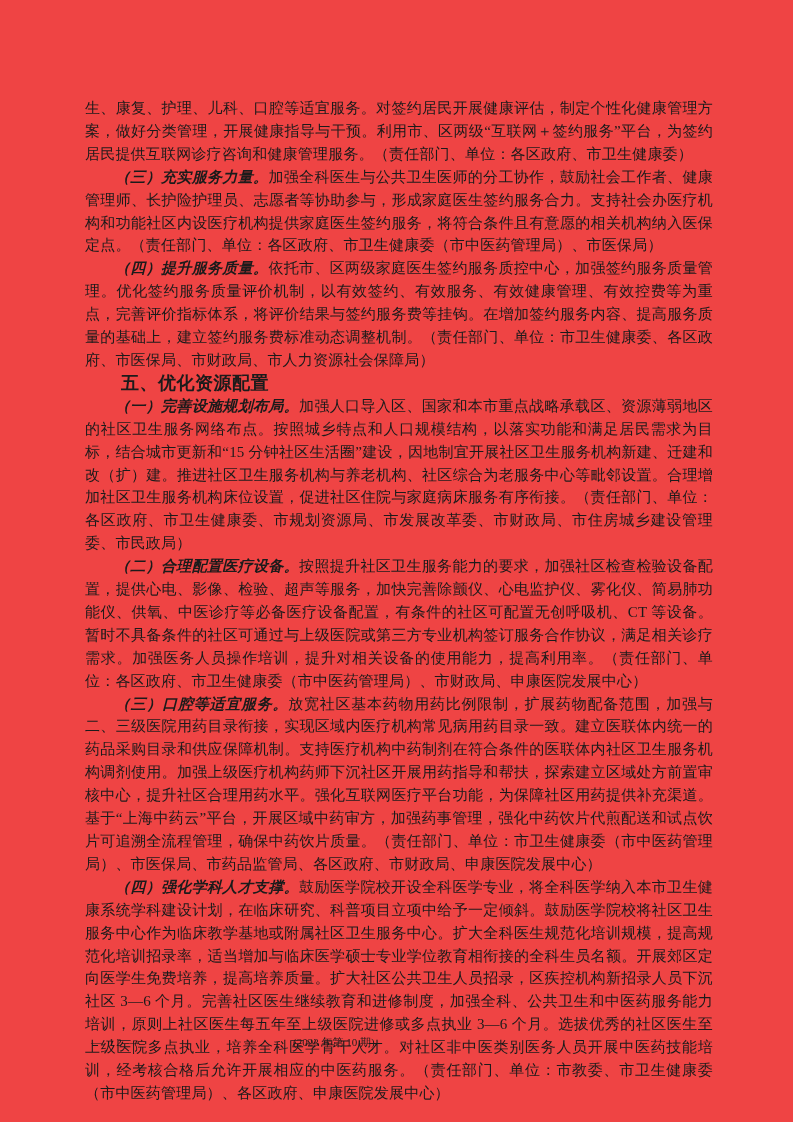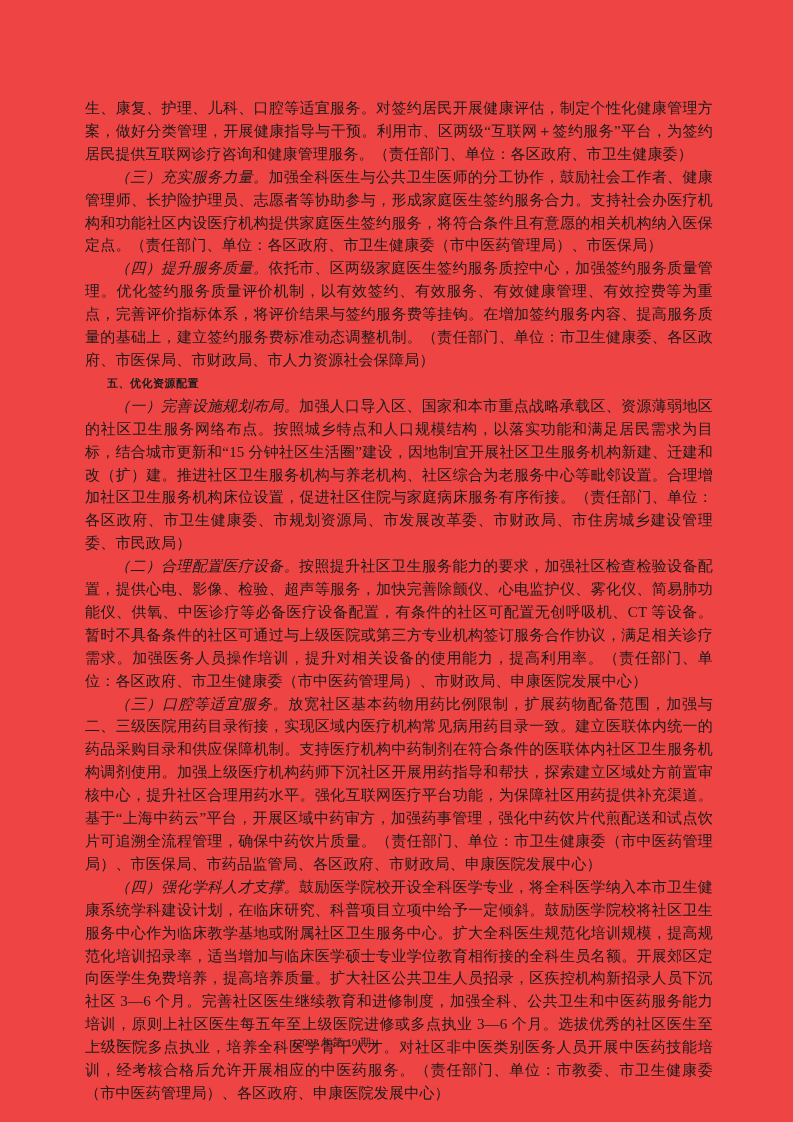--- a/index.html
+++ b/index.html
@@ -33,27 +33,27 @@
   }
   p.para {
     margin: 0;
     text-indent: 2em;
   }
   p.para.first {
     text-indent: 0;
   }
   .lead {
     font-style: italic;
-    font-weight: 400;
+    font-weight: 700;
   }
   h2.heading {
     margin: 0;
     font-family: "Liberation Sans", "DejaVu Sans", sans-serif;
     font-weight: 700;
-    font-size: 11px;
+    font-size: 18px;
     line-height: 22.9px;
     text-indent: 2em;
     letter-spacing: 0.5px;
   }
   .footer {
     position: absolute;
     left: 85px;
     top: 1030px;
     width: 628px;
     height: 24px;

